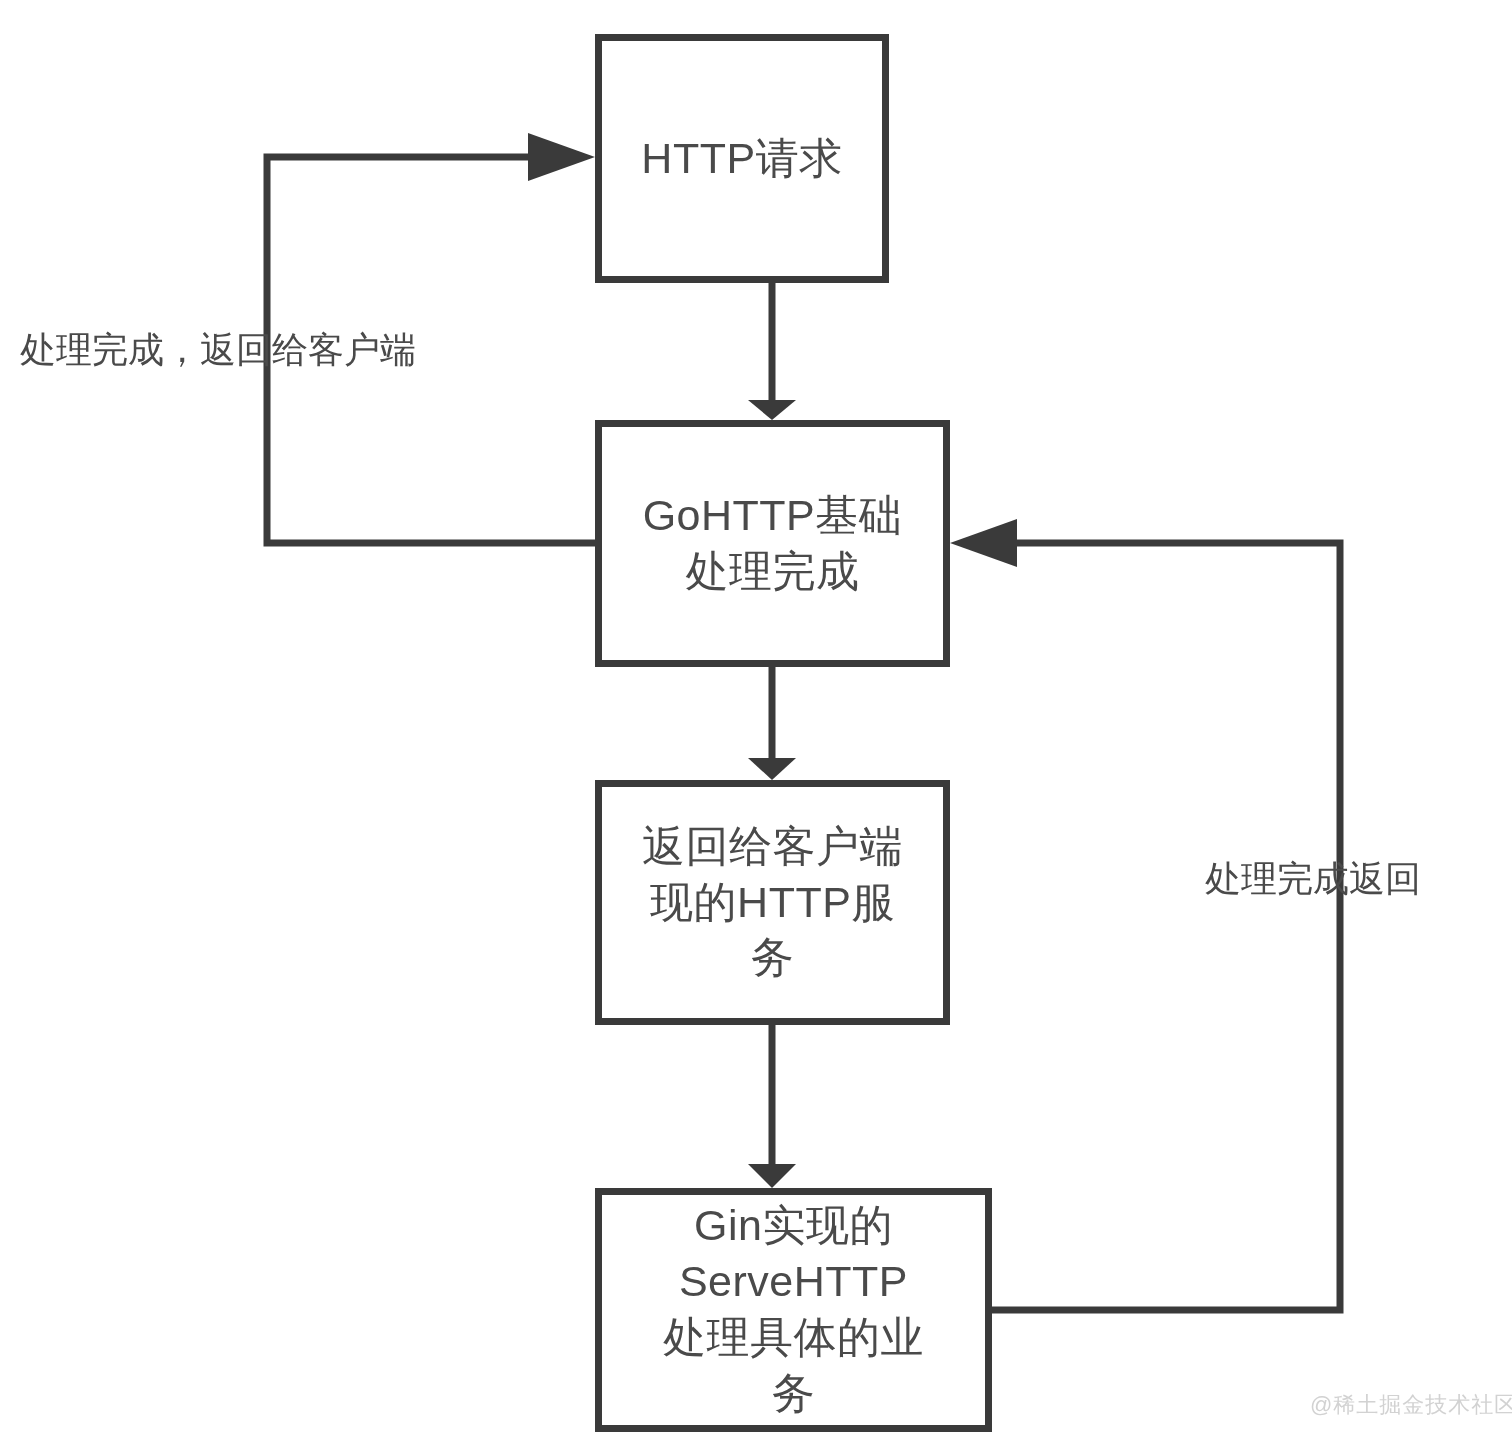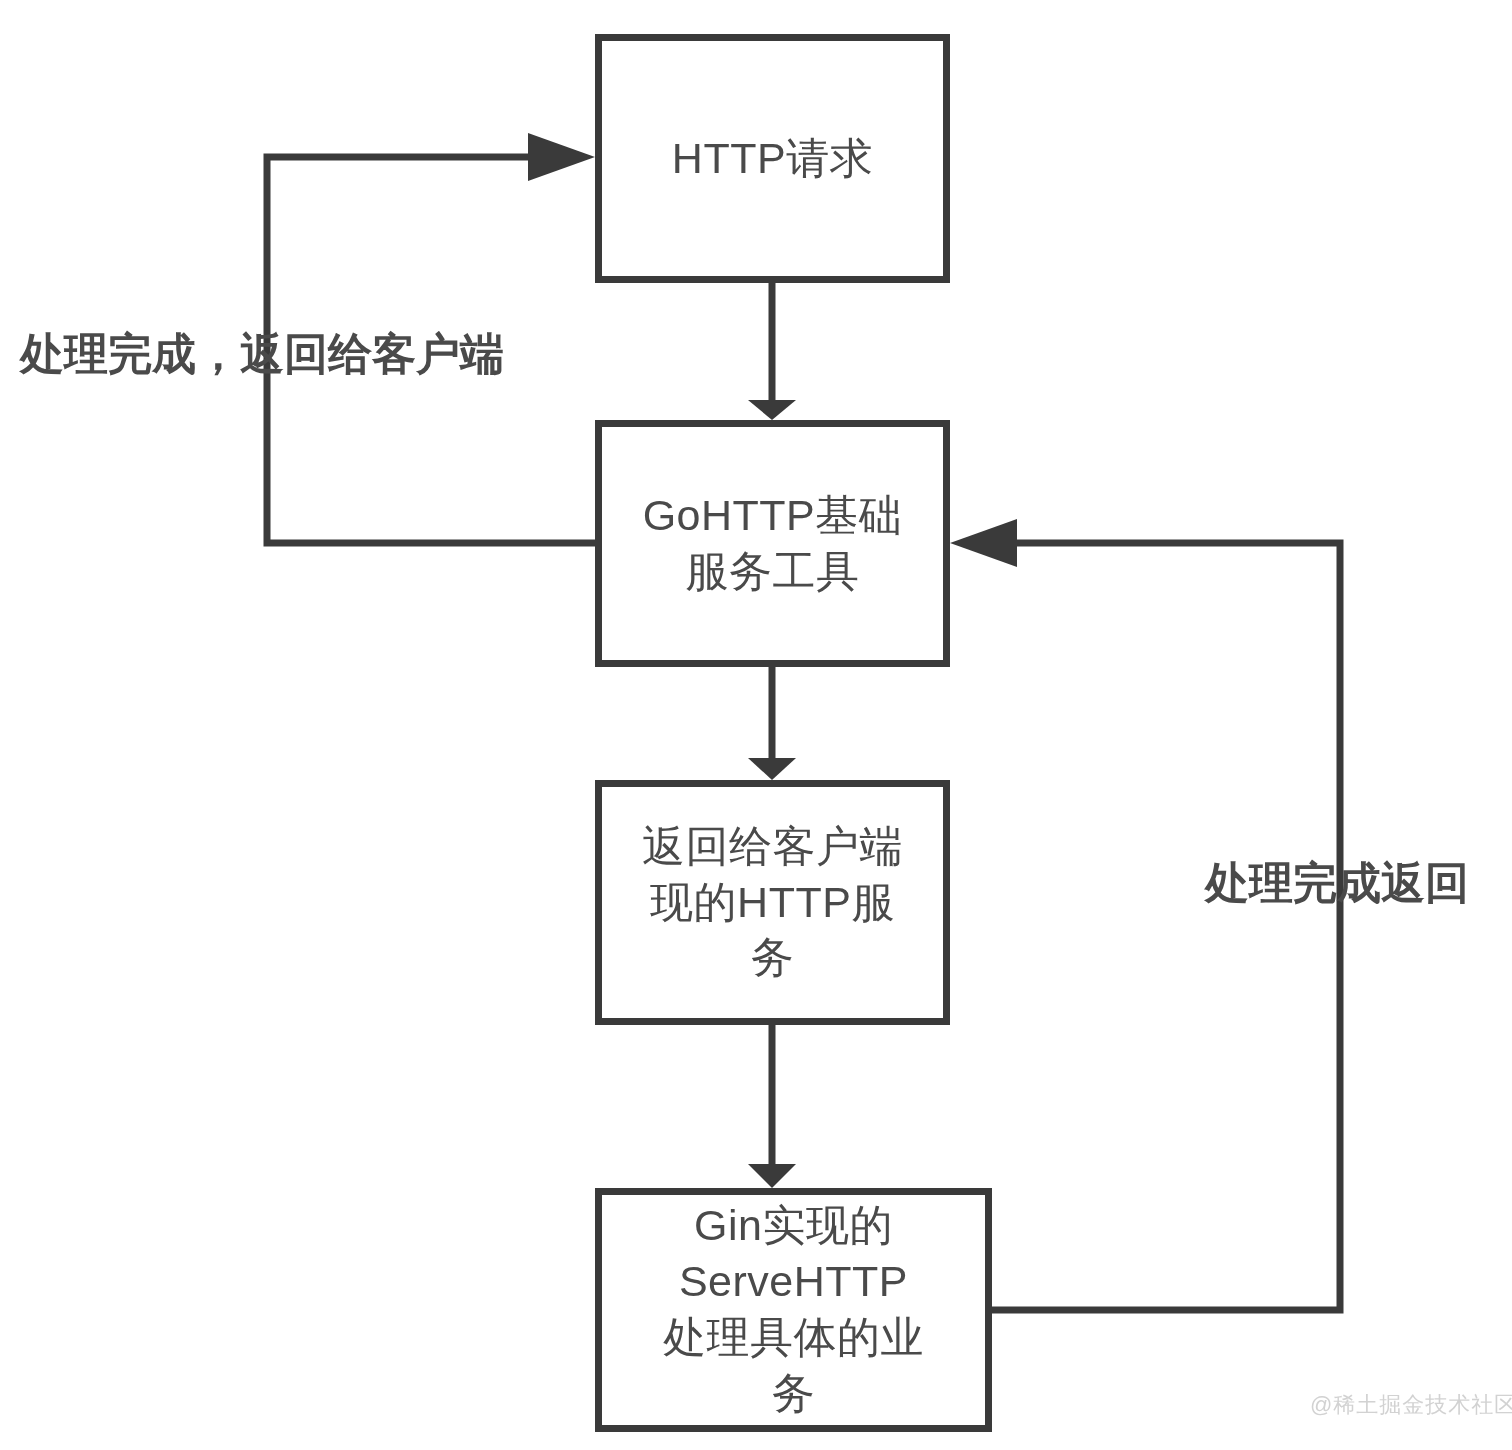--- a/index.html
+++ b/index.html
@@ -38,24 +38,23 @@
     color: #4a4a4a;
     font-size: 43px;
     line-height: 1.30;
     letter-spacing: 0.5px;
     white-space: pre-line;
     padding: 0 14px;
   }
   .edge-label {
     position: absolute;
     color: #4a4a4a;
-    font-size: 44px;
+    font-size: 36px;
     line-height: 1.2;
     white-space: nowrap;
-    font-weight: bold;
   }
   #watermark {
     position: absolute;
     color: #d2d2d2;
     font-size: 22px;
     white-space: nowrap;
     letter-spacing: 1px;
   }
 </style>
 </head>
@@ -89,27 +88,27 @@
       <polyline points="595,543 267,543 267,157 532,157" fill="none" stroke="#3a3a3a" stroke-width="7" stroke-linejoin="miter"></polyline>
       <path d="M 528 133 L 595 157 L 528 181 Z" fill="#3a3a3a"></path>
     </g>
 
     <g>
       <polyline points="950,1310 1340,1310 1340,543 1013,543" fill="none" stroke="#3a3a3a" stroke-width="7" stroke-linejoin="miter"></polyline>
       <path d="M 1017 519 L 950 543 L 1017 567 Z" fill="#3a3a3a"></path>
     </g>
   </svg>
 
-  <div class="node-box" style="left:595px; top:34px; width:355px; height:249px;">
+  <div class="node-box" style="left:595px; top:34px; width:294px; height:249px;">
     <span class="node-label">HTTP请求</span>
   </div>
 
   <div class="node-box" style="left:595px; top:420px; width:355px; height:247px;">
     <span class="node-label">GoHTTP基础
-服务工具</span>
+处理完成</span>
   </div>
 
   <div class="node-box" style="left:595px; top:780px; width:355px; height:245px;">
     <span class="node-label">返回给客户端
 现的HTTP服
 务</span>
   </div>
 
   <div class="node-box" style="left:595px; top:1188px; width:397px; height:244px;">
     <span class="node-label">Gin实现的

